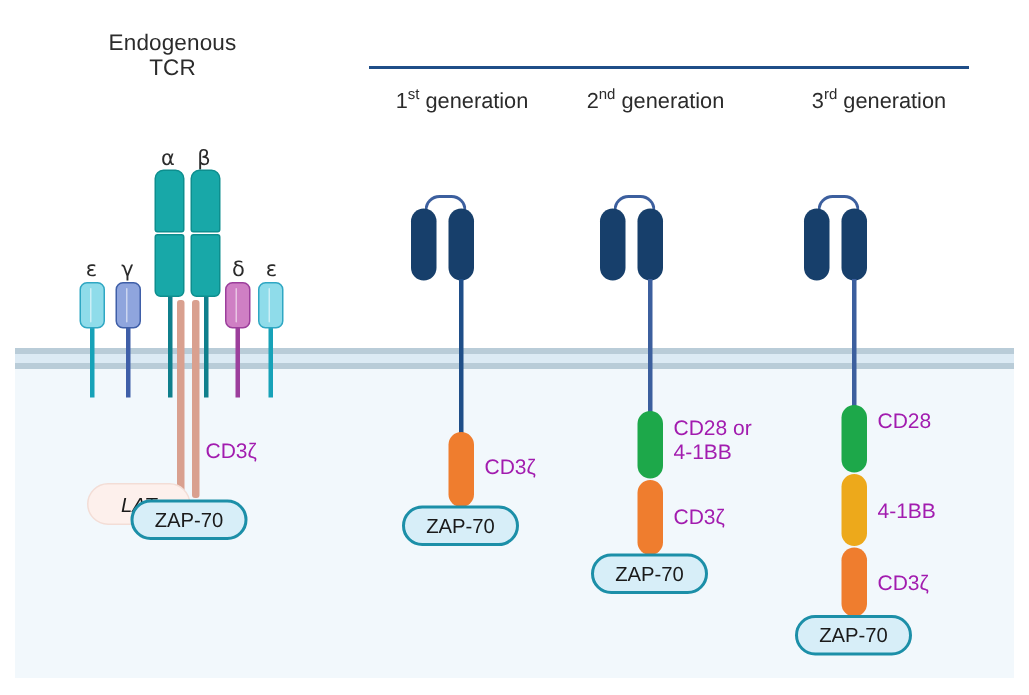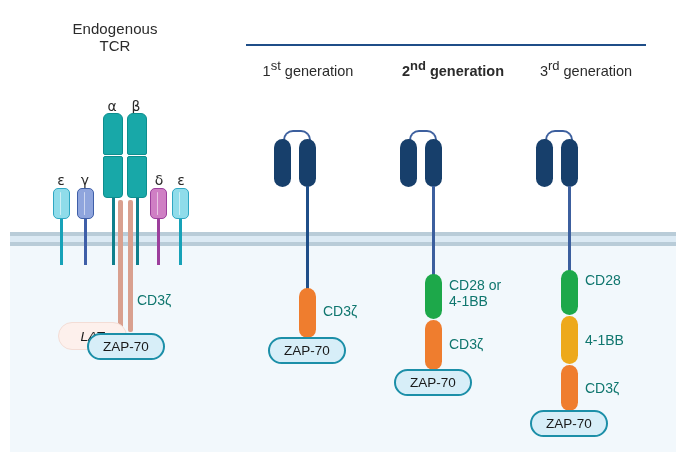--- a/index.html
+++ b/index.html
@@ -38,23 +38,23 @@
   #tcr-title{left:30px;top:20px;width:170px;}
   #car-title{left:243px;top:20px;width:406px;}
   .car-rule{
     position:absolute;left:246px;top:44px;width:400px;height:2px;
     background:#1f4e88;
   }
   .gen-label{
     position:absolute;top:58px;text-align:center;color:#2b2b2b;
     font-size:14.5px;white-space:nowrap;
   }
-  .gen-label sup{font-size:13px;vertical-align:super;text-align:center;}
+  .gen-label sup{font-size:10px;vertical-align:super;text-align:center;}
   #gen1{left:238px;width:140px;}
-  #gen2{left:383px;width:140px;font-weight:bold;}
+  #gen2{left:367px;width:140px;}
   #gen3{left:516px;width:140px;}
 
   
   .cap{position:absolute;border-radius:999px;box-sizing:border-box;}
   .stem{position:absolute;}
 
   
   .ab-seg{
     position:absolute;background:#18a8a8;border:1px solid #0d8e8e;
     box-sizing:border-box;
@@ -81,21 +81,21 @@
   .scfv-lobe{
     position:absolute;background:#173f6b;border-radius:999px;
   }
   .scfv-link{
     position:absolute;border:2px solid #3c5f9e;border-bottom:none;
     border-radius:10px 10px 0 0;background:transparent;
   }
 
   
   .dom-label{
-    position:absolute;font-size:14px;color:#0f766e;line-height:16px;
+    position:absolute;font-size:14px;color:#a21caf;line-height:16px;
     white-space:pre-line;
   }
 
   
   .pill{
     position:absolute;box-sizing:border-box;display:flex;
     align-items:center;justify-content:center;
     font-size:13.5px;border-radius:999px;
   }
   .zap{

